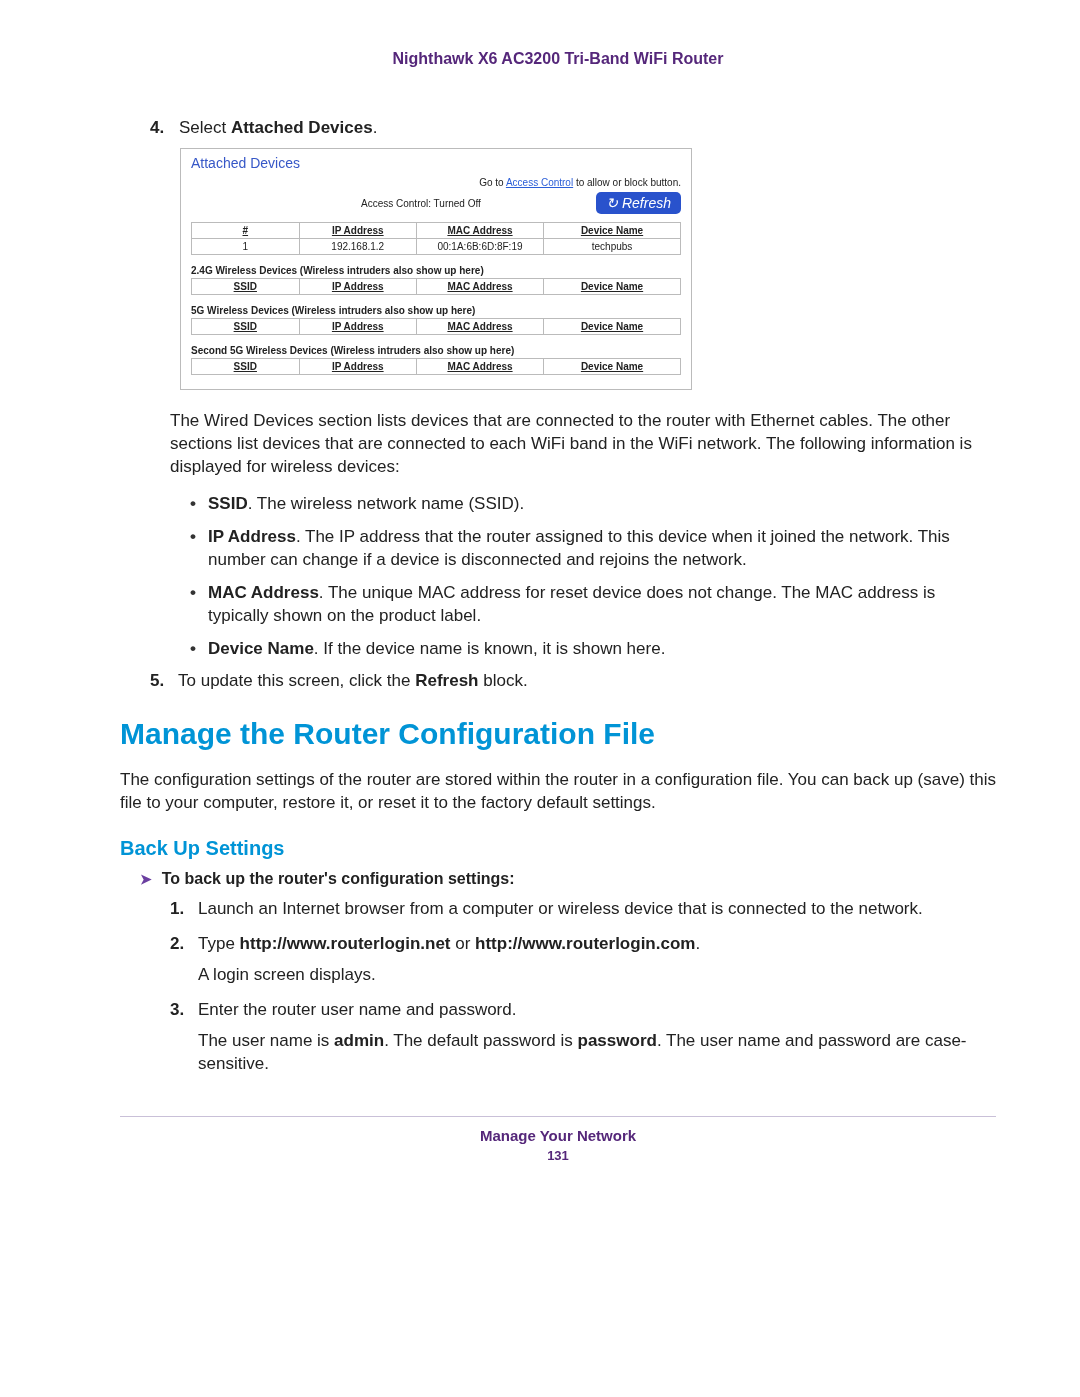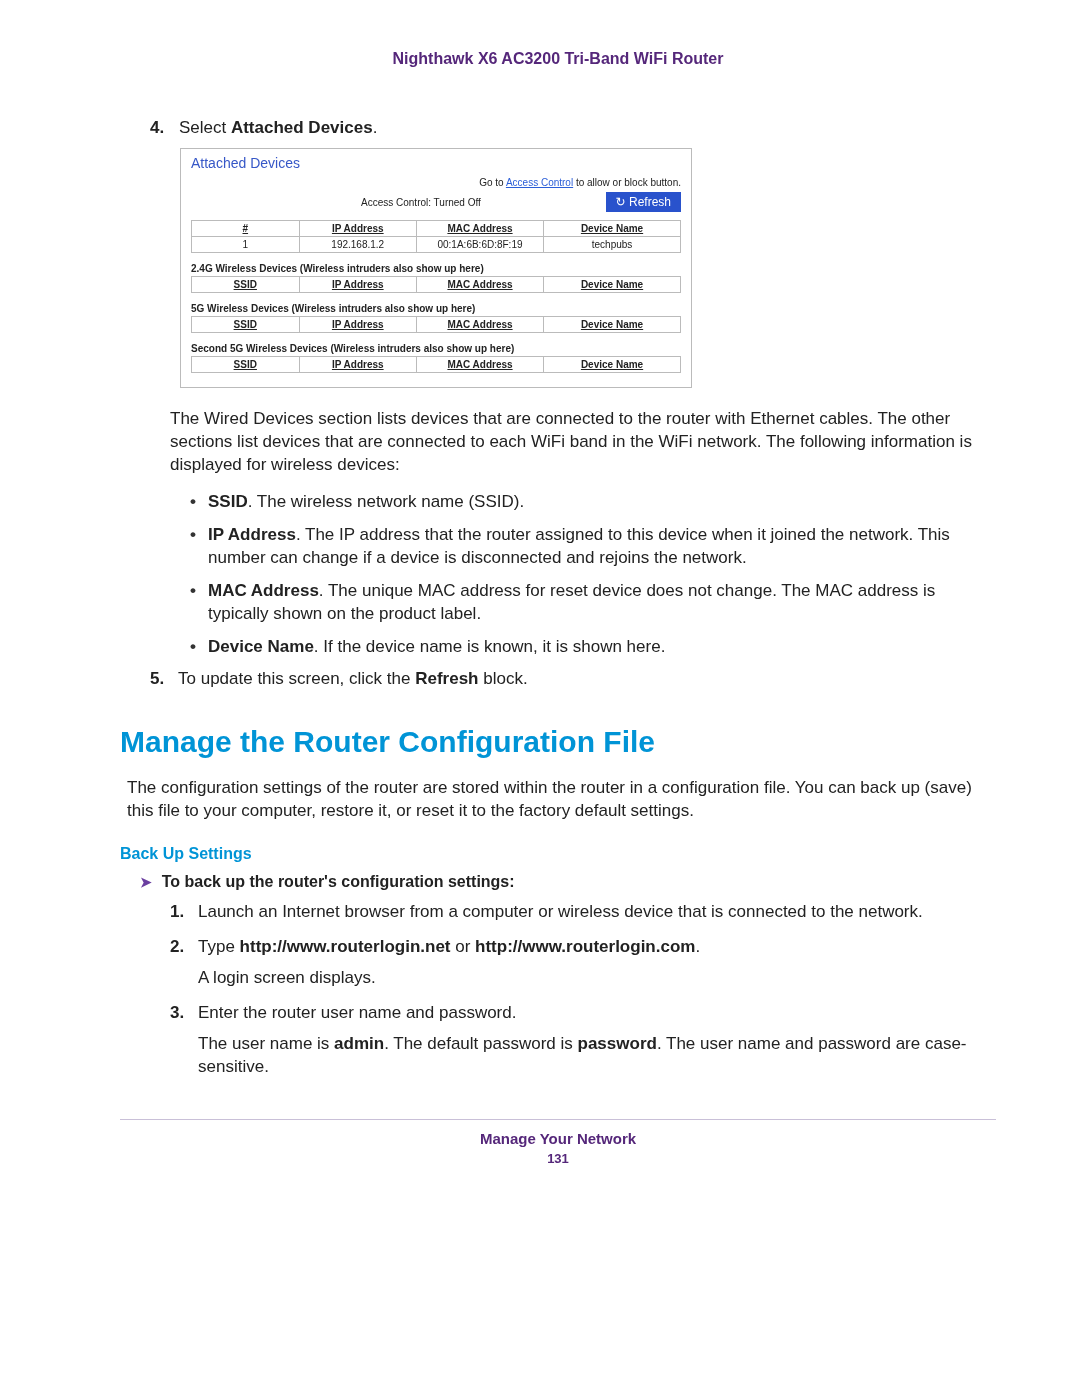--- a/index.html
+++ b/index.html
@@ -61,24 +61,25 @@
   }
   .shot .status-row .ac-status {
     font-size: 10px;
     margin-right: auto;
     margin-left: 170px;
   }
   .refresh-btn {
     background: #2952cc;
     color: #fff;
     border: none;
-    border-radius: 0;
-    font-size: 12px;
+    border-radius: 5px;
+    font-size: 14px;
     padding: 3px 10px;
     cursor: pointer;
+    font-style: italic;
   }
   .shot .section-label {
     font-weight: bold;
     font-size: 10px;
     padding: 4px 10px 0 10px;
   }
   .devtable {
     width: calc(100% - 20px);
     margin: 2px 10px 6px 10px;
     border-collapse: collapse;
@@ -145,25 +146,25 @@
   }
   ol.steps li .sub {
     display: block;
     margin-top: 8px;
   }
 
   h1.blue {
     color: #0094d6;
     font-size: 30px;
     font-weight: bold;
-    margin: 34px 0 18px 0;
+    margin: 24px 0 18px 0;
   }
   h2.blue {
     color: #0094d6;
-    font-size: 16px;
+    font-size: 20px;
     font-weight: bold;
     margin: 22px 0 10px 0;
   }
   .proc-title {
     font-size: 16px;
     font-weight: bold;
     margin: 10px 0 10px 20px;
   }
   .proc-title .chev {
     color: #6b3fa0;
@@ -279,21 +280,21 @@
 
   <ol class="steps" style="margin-left:30px;">
     <li>
       <span class="stepnum">5.</span>
       <span>To update this screen, click the </span><span class="bold">Refresh</span><span> block.</span>
     </li>
   </ol>
 
   <h1 class="blue">Manage the Router Configuration File</h1>
 
-  <p class="body-para" style="margin-left:7px;">The configuration settings of the router are stored within the router in a configuration file. You can back up (save) this file to your computer, restore it, or reset it to the factory default settings.</p>
+  <p class="body-para" style="margin-left:0;">The configuration settings of the router are stored within the router in a configuration file. You can back up (save) this file to your computer, restore it, or reset it to the factory default settings.</p>
 
   <h2 class="blue">Back Up Settings</h2>
 
   <div class="proc-title">
     <span class="chev">➤</span><span>To back up the router's configuration settings:</span>
   </div>
 
   <ol class="steps">
     <li>
       <span class="stepnum">1.</span>

